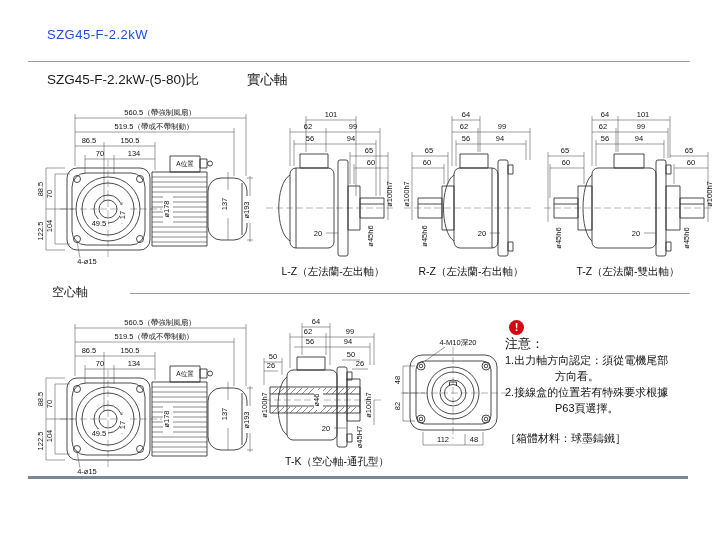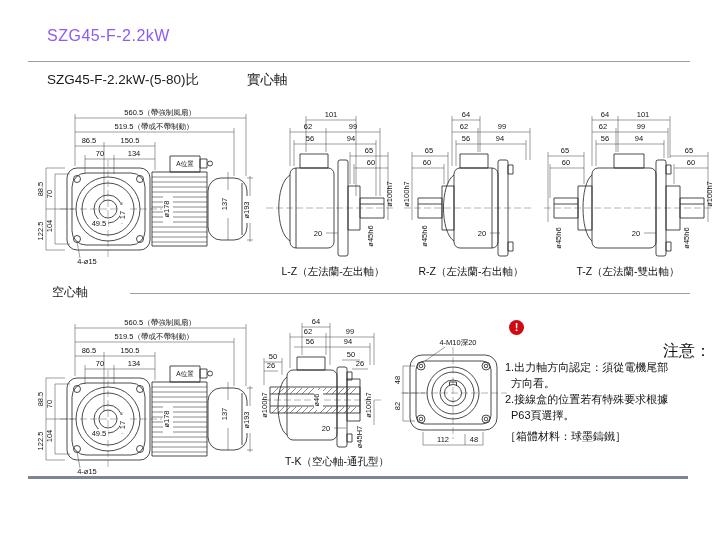--- a/index.html
+++ b/index.html
@@ -1,42 +1,42 @@
 <!DOCTYPE html>
 <html><head>
 <meta charset="utf-8">
 <style>
   html,body{margin:0;padding:0;background:#e8e8e8;}
   .page{position:relative;width:717px;height:533px;background:#ffffff;overflow:hidden;
         font-family:"Liberation Sans","DejaVu Sans",sans-serif;color:#1a1a1a;}
   .abs{position:absolute;}
-  .page-title{left:47px;top:27px;font-size:16px;letter-spacing:.5px;color:#8b5cf6;}
+  .page-title{left:47px;top:27px;font-size:13px;letter-spacing:.5px;color:#1d4ed8;}
   .hr{height:1px;background:#9aa0a6;}
   .hr-top{left:28px;top:61px;width:662px;}
   .sub-model{left:47px;top:71px;font-size:13.5px;}
   .sub-shaft{left:247px;top:71px;font-size:13.5px;}
   .hollow-head{left:52px;top:284px;font-size:12px;}
   .hr-mid{left:130px;top:293px;width:560px;}
   .hr-bottom{left:28px;top:476px;width:660px;height:3px;background:#7d8694;}
   svg{position:absolute;overflow:visible;}
   svg text{font-family:"Liberation Sans","DejaVu Sans",sans-serif;fill:#111;}
   .o{fill:none;stroke:#2b2b2b;stroke-width:.85;stroke-linejoin:round;}
   .thin{fill:none;stroke:#2b2b2b;stroke-width:.55;}
   .dl{fill:none;stroke:#3c3c3c;stroke-width:.5;}
   .cl{fill:none;stroke:#6b6b6b;stroke-width:.5;stroke-dasharray:7 3;}
   .d{font-size:7.5px;text-anchor:middle;}
   .da{font-size:6.5px;text-anchor:middle;}
   .cap{font-size:10.5px;text-anchor:middle;}
   .wb{fill:#ffffff;stroke:none;}
   .notes{left:505px;top:320px;width:206px;font-size:11px;line-height:16px;color:#111;}
   .alert-icon{width:15px;height:15px;border-radius:50%;background:#cf0a12;color:#fff;
               font-weight:bold;font-size:11px;line-height:15px;text-align:center;margin-left:4px;}
-  .notes-heading{font-size:16px;margin-top:8px;text-align:right;}
-  .indent{padding-left:6px;}
-  .note-gap{margin-top:5px;}
+  .notes-heading{font-size:13px;margin-top:1px;}
+  .indent{padding-left:6px;margin-left:44px;}
+  .note-gap{margin-top:14px;}
 </style>
 </head>
 <body>
 
 <div class="page">
 
   <div class="abs page-title">SZG45-F-2.2kW</div>
   <div class="abs hr hr-top"></div>
   <div class="abs sub-model">SZG45-F-2.2kW-(5-80)比</div>
   <div class="abs sub-shaft">實心軸</div>

